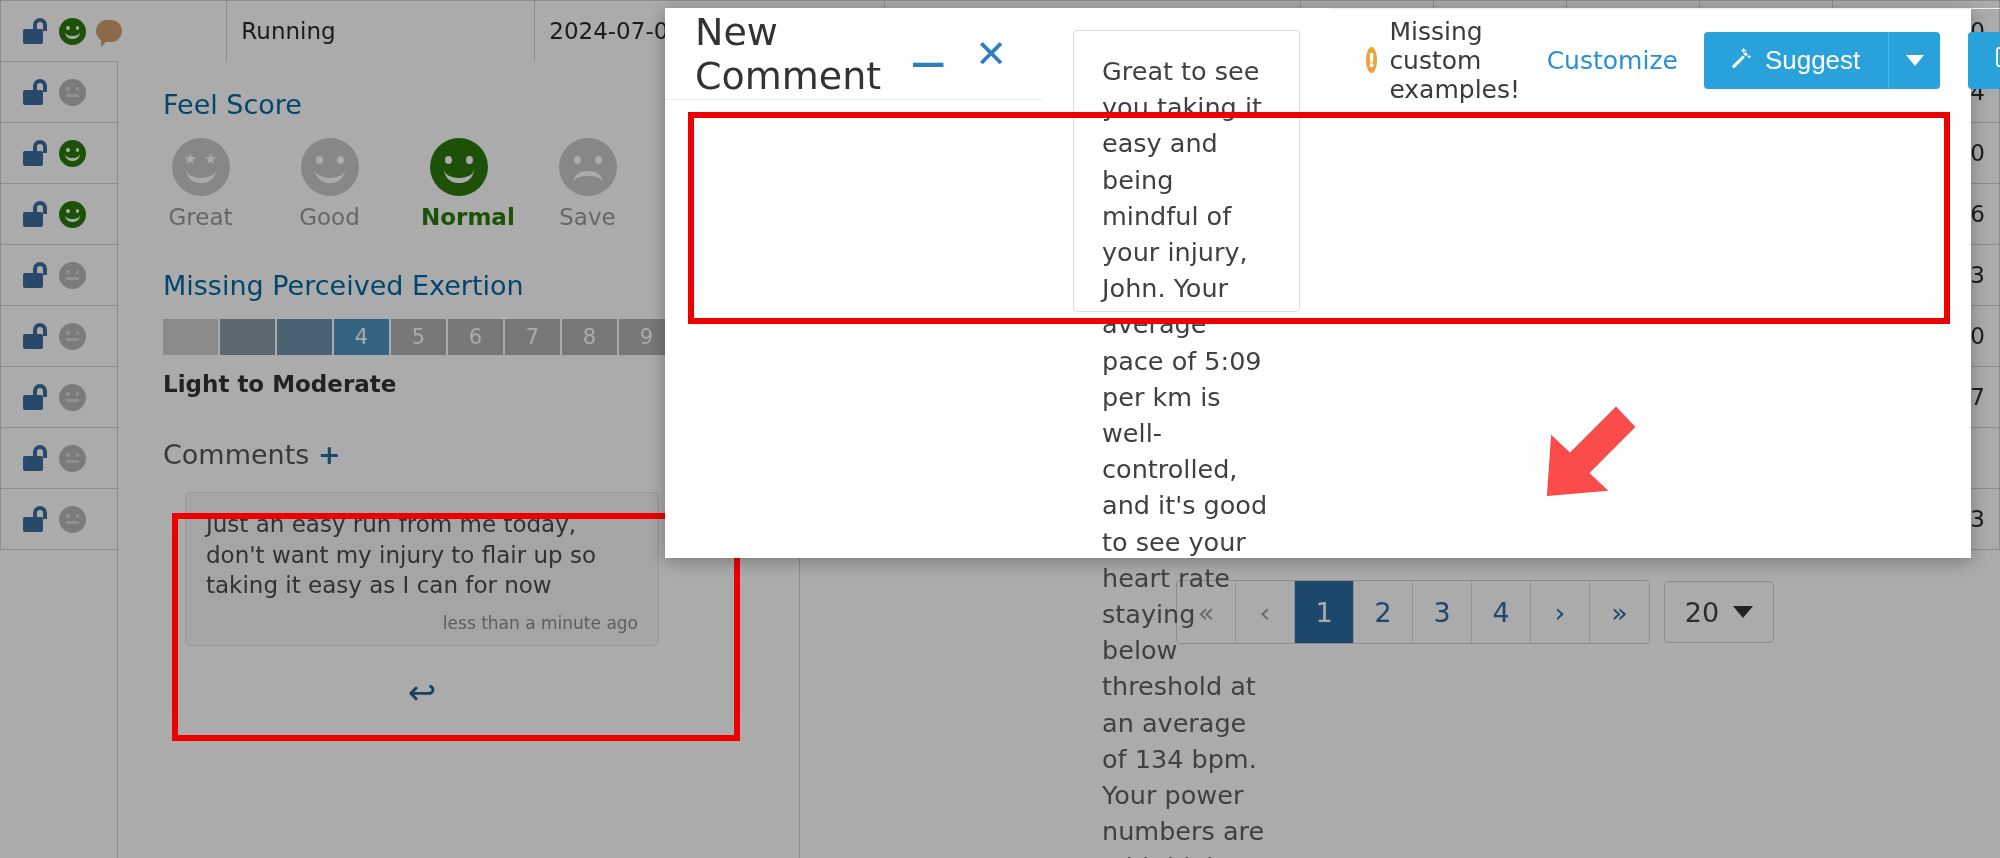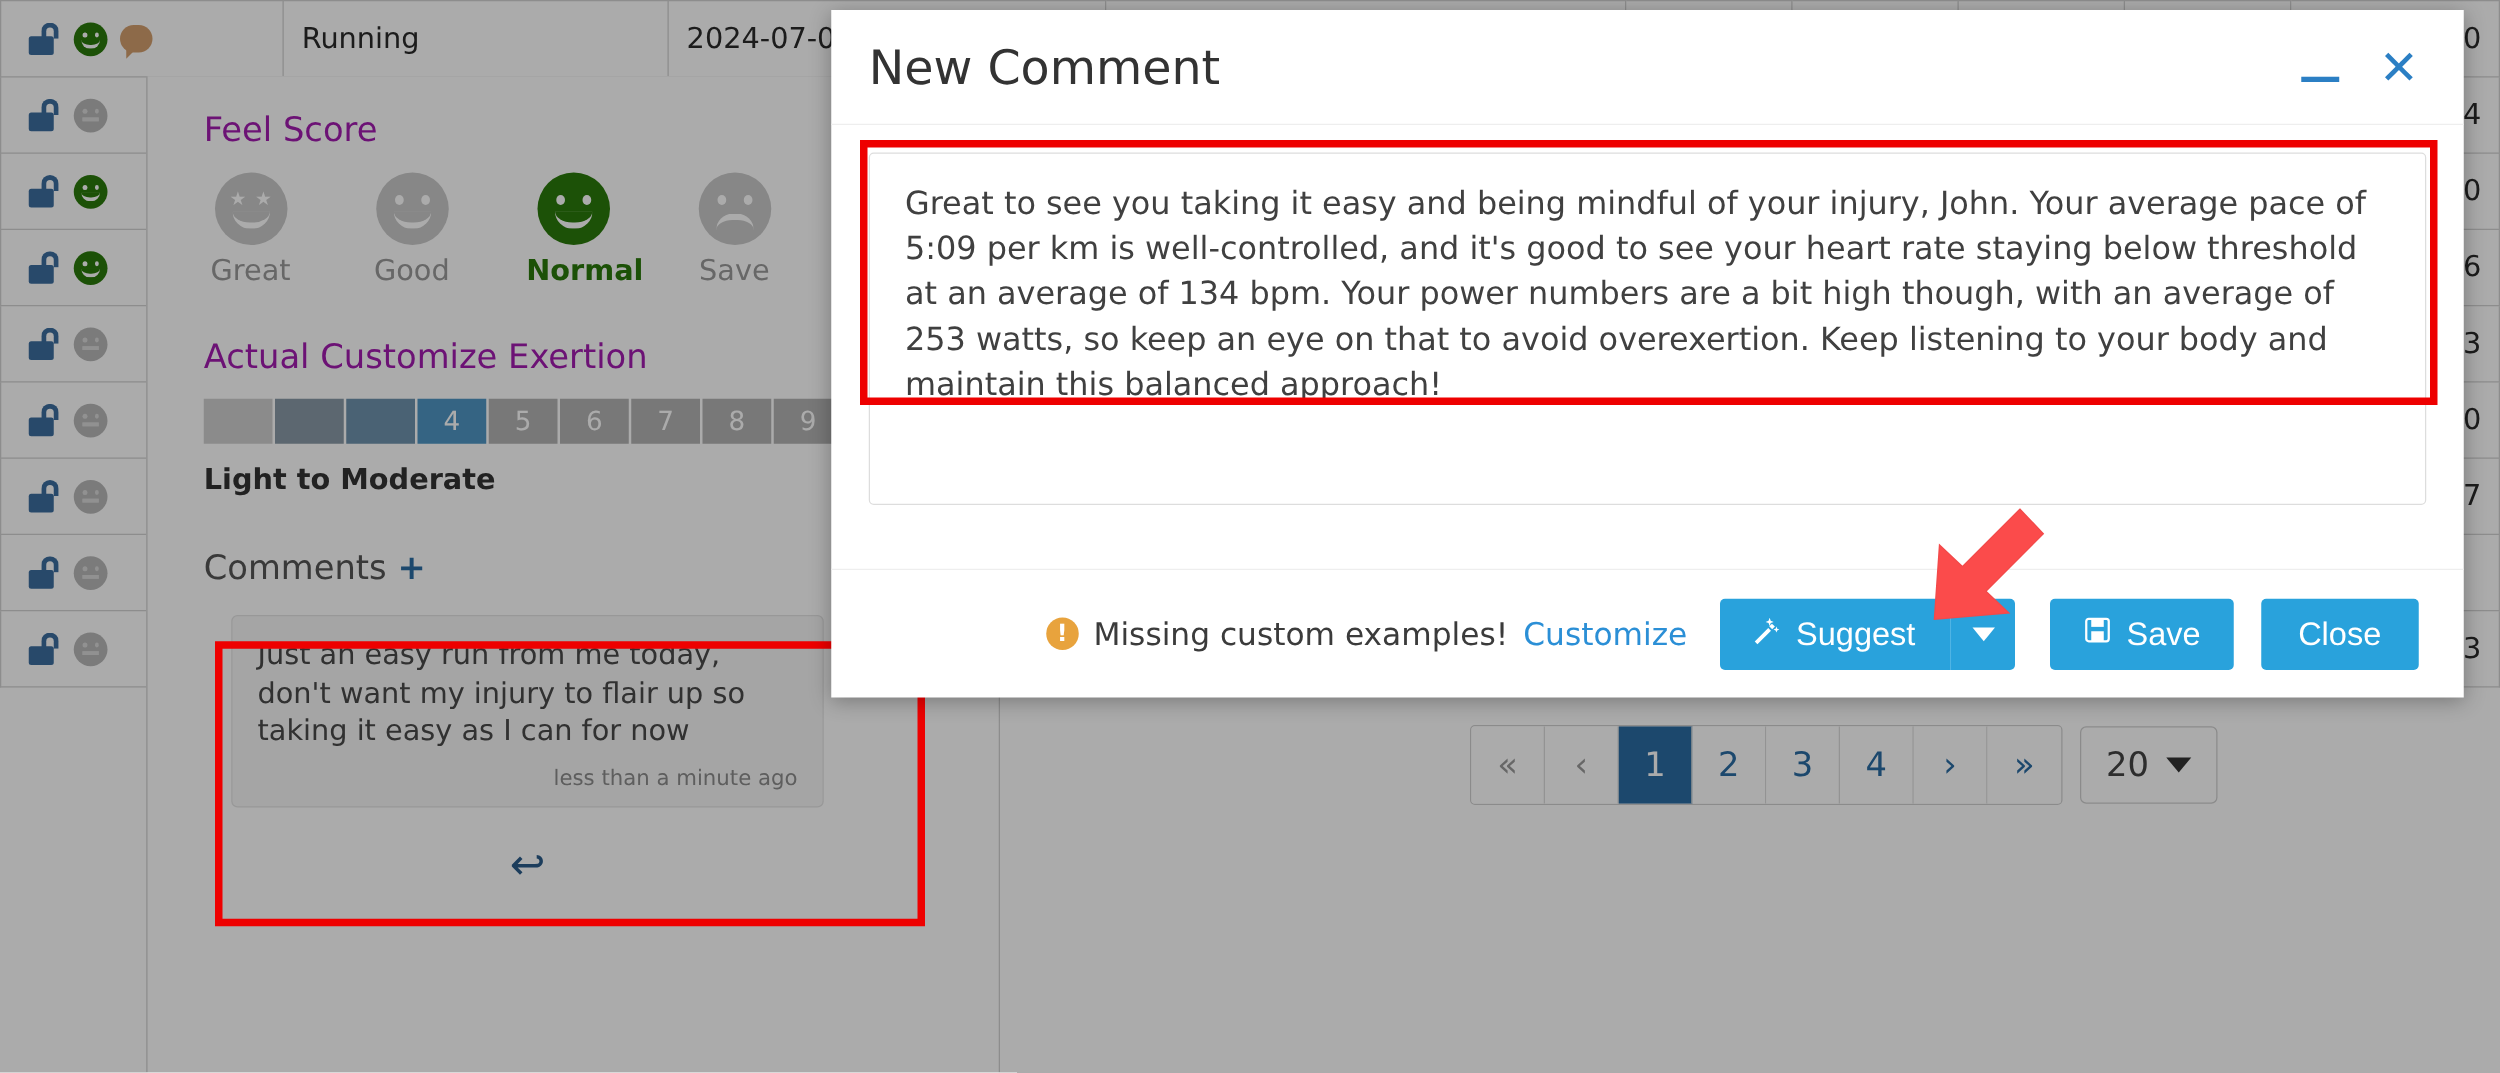--- a/index.html
+++ b/index.html
@@ -116,21 +116,21 @@
   #detail-panel {
     position: absolute;
     left: 117px; top: 61px;
     width: 683px; height: 797px;
     background: #ffffff;
     border-right: 1px solid #d2d2d2;
     border-left: 1px solid #d2d2d2;
     padding: 28px 0 0 45px;
   }
   .section-label {
-    font-size: 27px; color: #a21caf; margin: 0 0 18px 0;
+    font-size: 27px; color: #0369a1; margin: 0 0 18px 0;
     font-weight: 400;
   }
   .feel-row { display: flex; gap: 54px; margin-bottom: 40px; }
   .feel-opt { width: 75px; text-align: center; }
   .feel-face {
     width: 58px; height: 58px; border-radius: 50%;
     background: #c9c9c9; margin: 0 auto 8px auto; position: relative;
   }
   .feel-face.active { background: #2b7a0b; }
   .feel-face .e {
@@ -227,21 +227,21 @@
           border-right: 10px solid transparent; border-top: 12px solid #333; }
 
   
   #modal {
     position: absolute;
     left: 665px; top: 8px;
     width: 1306px; height: 550px;
     background: #ffffff;
     box-shadow: 0 3px 16px rgba(0,0,0,0.3);
     z-index: 100;
-    display: flex; flex-direction: column;
+    display: flex; flex-direction: row;
   }
   .modal-header {
     height: 92px; display: flex; align-items: center;
     padding: 0 36px 0 30px; border-bottom: 1px solid #eeeeee;
   }
   .modal-title { font-size: 38px; color: #333; font-weight: 400; flex: 1; }
   .win-btn { color: #2b7fc4; margin-left: 30px; cursor: pointer; line-height: 1; }
   .win-min { font-size: 34px; font-weight: bold; position: relative; top: 8px; }
   .win-close { font-size: 38px; }
 
@@ -508,21 +508,21 @@
       <div class="feel-opt">
         <div class="feel-face sad">
           <span class="e l"></span>
             <span class="e r"></span>
             <span class="m"></span>
         </div>
         <div class="feel-label">T</div>
       </div>
     </div>
 
-    <div class="section-label">Actual Customize Exertion</div>
+    <div class="section-label">Missing Perceived Exertion</div>
 
     <div class="ape-row">
       <div class="ape-cell" style="background:#cfcfcf"></div>
       <div class="ape-cell" style="background:#8a9aa8"></div>
       <div class="ape-cell" style="background:#6f93ad"></div>
       <div class="ape-cell" style="background:#4f96c4">4</div>
       <div class="ape-cell" style="background:#b3b3b3">5</div>
       <div class="ape-cell" style="background:#b3b3b3">6</div>
       <div class="ape-cell" style="background:#b3b3b3">7</div>
       <div class="ape-cell" style="background:#b3b3b3">8</div>

